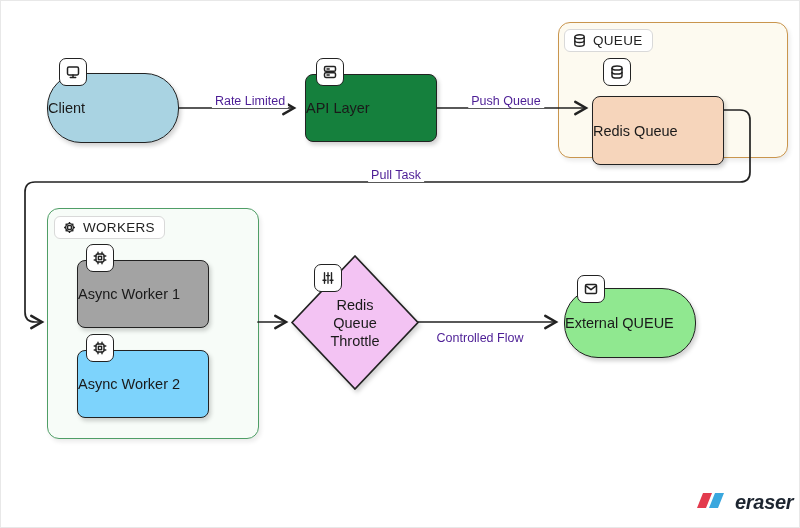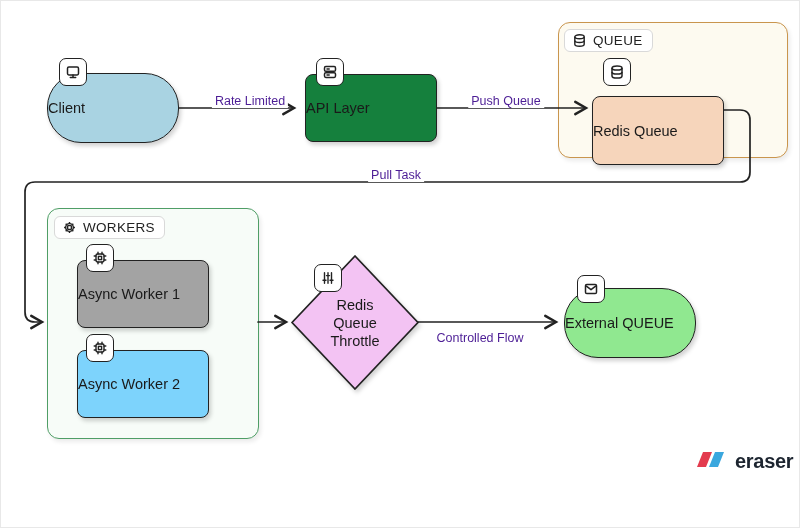--- a/index.html
+++ b/index.html
@@ -54,21 +54,21 @@
   }
   .ib-client{left:59px;top:58px;}
   .ib-api{left:316px;top:58px;}
   .ib-redisq{left:603px;top:58px;}
   .ib-worker1{left:86px;top:244px;}
   .ib-worker2{left:86px;top:334px;}
   .ib-throttle{left:314px;top:264px;}
   .ib-smtp{left:577px;top:275px;}
   .icon-box svg,.group-chip svg{display:block;}
   
-  .logo{position:absolute;left:695px;top:450px;display:flex;align-items:center;gap:7px;z-index:7;cursor:pointer;}
+  .logo{position:absolute;left:695px;top:491px;display:flex;align-items:center;gap:7px;z-index:7;cursor:pointer;font-style:italic;}
   .logo-text{font-size:20px;font-weight:700;color:#1d2530;letter-spacing:-.3px;}
 </style>
 </head>
 <body>
 
 <div id="canvas">
 
   <div class="group group-queue"></div>
   <div class="group group-workers"></div>
 

